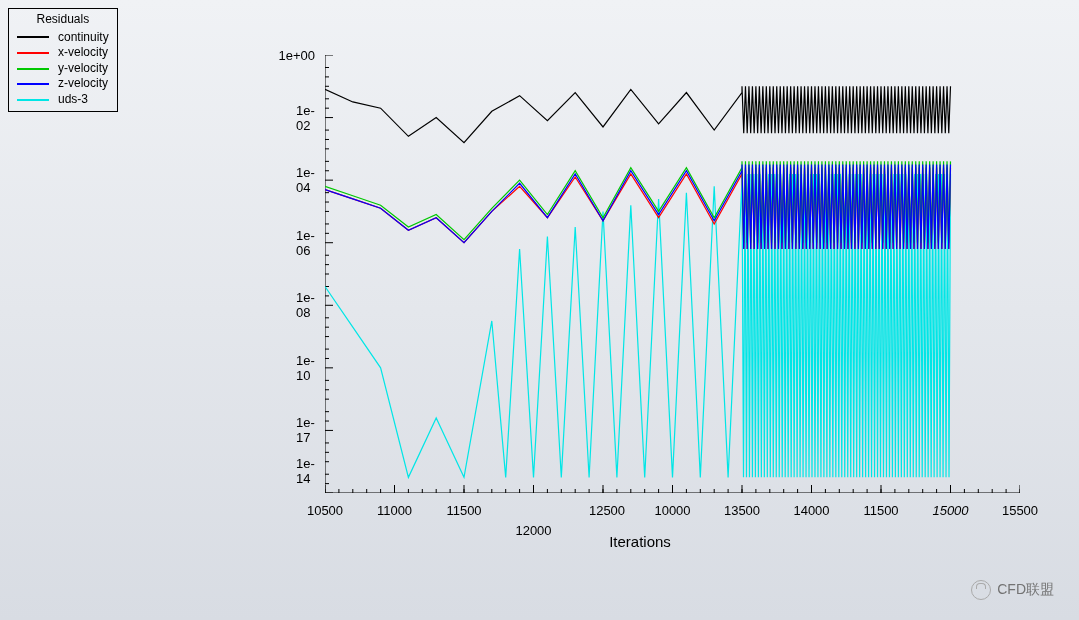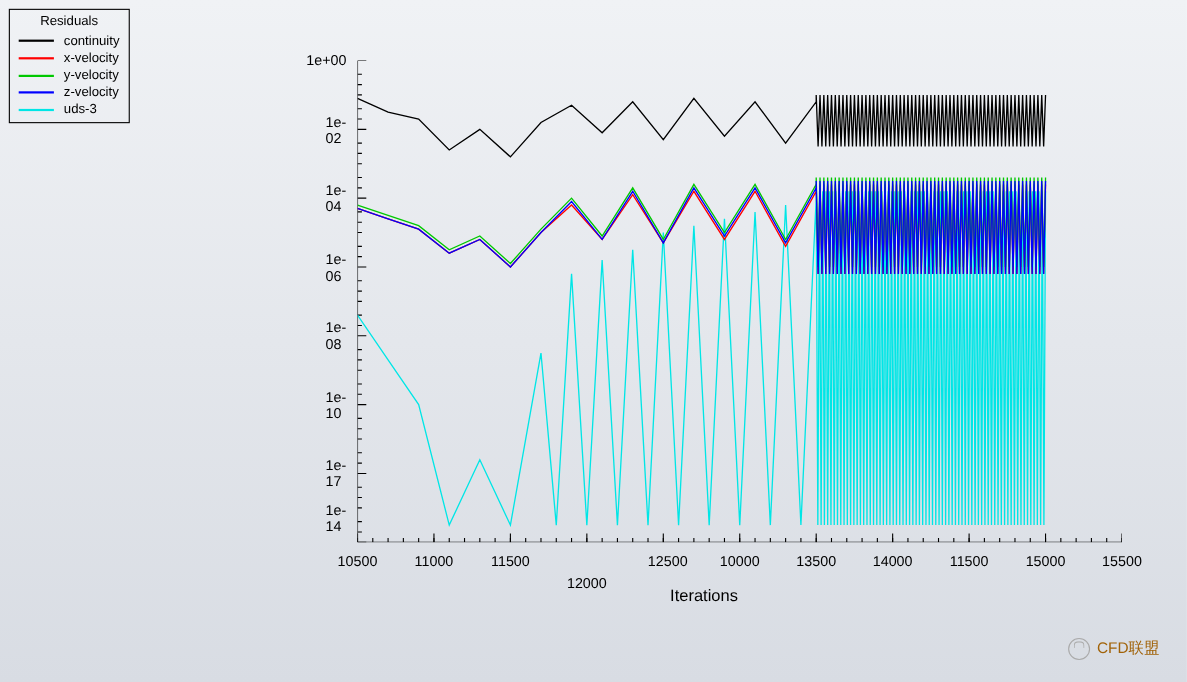--- a/index.html
+++ b/index.html
@@ -96,21 +96,21 @@
     }
 
     .watermark {
       position: absolute;
       right: 25px;
       bottom: 20px;
       display: flex;
       align-items: center;
       gap: 6px;
       font-size: 14px;
-      color: #a16207;
+      color: #737373;
     }
 
     .watermark-icon {
       width: 18px;
       height: 18px;
       border: 1.5px solid #aaa;
       border-radius: 50%;
       position: relative;
       display: flex;
       align-items: center;
@@ -293,21 +293,21 @@
   <div class="x-axis-labels" id="x-axis-labels">
       <div class="x-label" style="left: 0px;">10500</div>
       <div class="x-label" style="left: 69.5px;">11000</div>
       <div class="x-label" style="left: 139px;">11500</div>
       <div class="x-label" style="left: 208.5px; margin-top: 20px;">12000</div>
       <div class="x-label" style="left: 266px; margin-left: 16px;">12500</div>
       <div class="x-label" style="left: 347.5px;">10000</div>
       <div class="x-label" style="left: 417px;">13500</div>
       <div class="x-label" style="left: 486.5px;">14000</div>
       <div class="x-label" style="left: 556px;">11500</div>
-      <div class="x-label" style="left: 625.5px;">15000</div>
+      <div class="x-label" style="left: 625.5px; font-style: italic;">15000</div>
       <div class="x-label" style="left: 695px;">15500</div>
     </div>
   <div class="x-title">Iterations</div>
 </div>
 
 <div class="watermark">
   <span class="watermark-icon"></span>
   <span>CFD联盟</span>
 </div>
 

